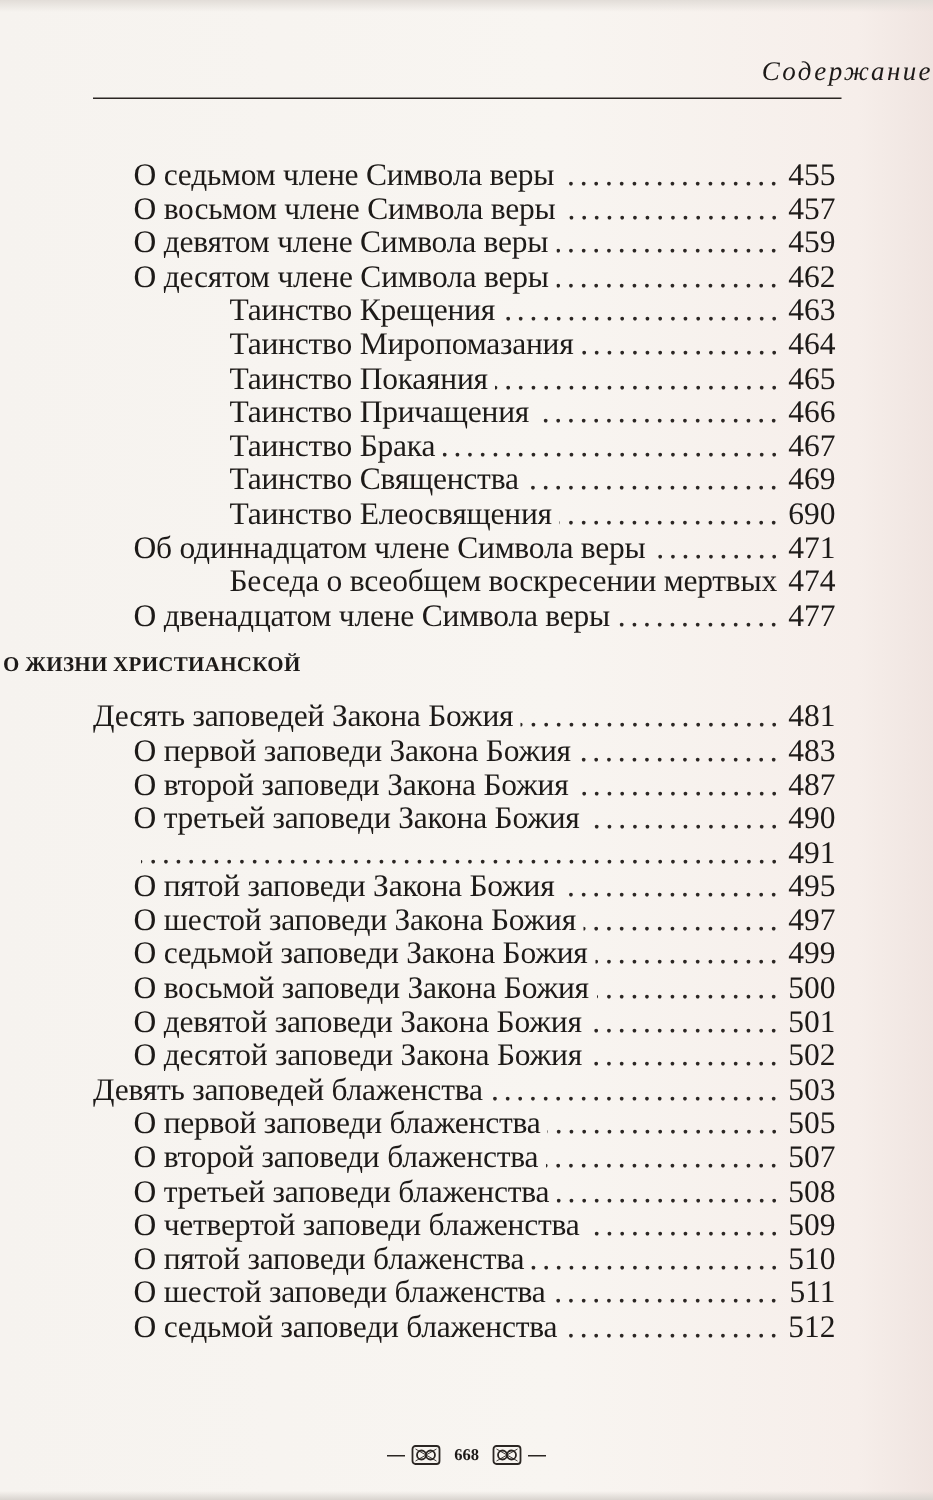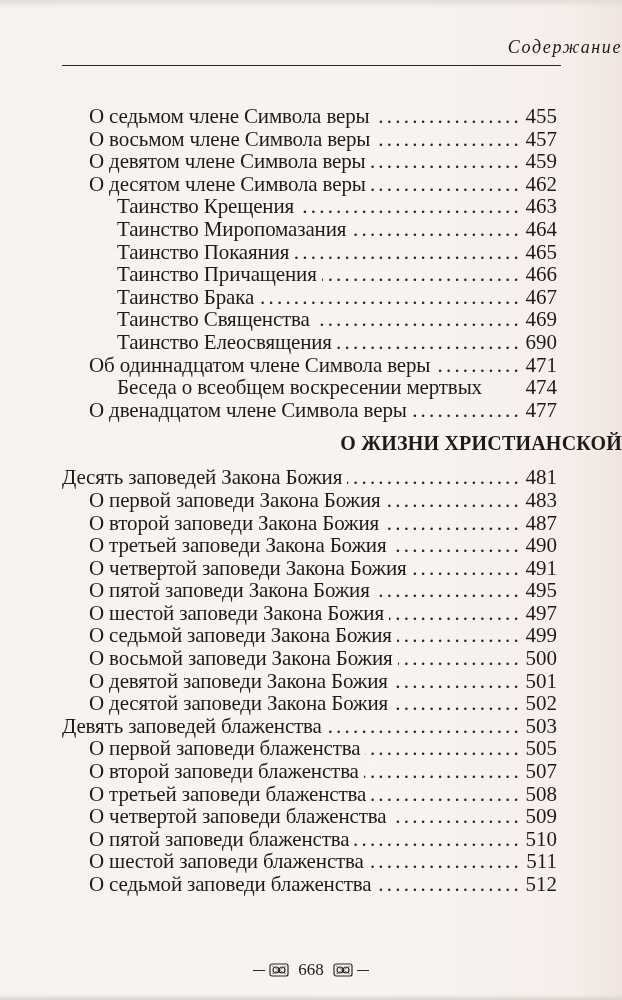--- a/index.html
+++ b/index.html
@@ -61,21 +61,21 @@
       height: 22.6px;
       line-height: 22.6px;
       font-size: 21px;
       display: flex;
       align-items: baseline;
       box-sizing: border-box;
       padding-right: 65px;
     }
     .toc-row.lvl-0 { padding-left: 62px; align-items: flex-end; }
     .toc-row.lvl-1 { padding-left: 89px; }
-    .toc-row.lvl-2 { padding-left: 117px; }
+    .toc-row.lvl-2 { padding-left: 117px; margin-left: 36px; }
     .toc-title {
       white-space: nowrap;
       flex: 0 0 auto;
       letter-spacing: -0.15px;
     }
     .toc-leader {
       flex: 1 1 auto;
       overflow: hidden;
       white-space: nowrap;
       margin: 0 2px 0 5px;
@@ -87,39 +87,40 @@
     .toc-leader.none { margin: 0 2px 0 2px; }
     .toc-page {
       flex: 0 0 auto;
       white-space: nowrap;
       text-align: right;
       min-width: 33px;
     }
     .section-heading {
       position: relative;
       height: 45px;
-      text-align: right;
+      text-align: left;
       font-weight: bold;
-      font-size: 20px;
+      font-size: 14px;
       line-height: 45px;
       letter-spacing: 0.2px;
       padding-left: 2px;
     }
     .folio {
       position: absolute;
       left: 0;
       top: 958px;
       width: 622px;
       text-align: center;
-      font-size: 17px;
+      font-size: 11px;
       line-height: 24px;
       display: flex;
       justify-content: center;
       align-items: center;
       gap: 4px;
+      font-weight: bold;
     }
     .folio .dash {
       display: inline-block;
       width: 12px;
       height: 0;
       border-top: 1.3px solid #2b2623;
     }
     .folio .ornament {
       display: inline-block;
       width: 20px;
@@ -227,21 +228,20 @@
         <span class="toc-title">О второй заповеди Закона Божия</span>
         <span class="toc-leader">................................................................................</span>
         <span class="toc-page">487</span>
       </div>
       <div class="toc-row lvl-1">
         <span class="toc-title">О третьей заповеди Закона Божия</span>
         <span class="toc-leader">................................................................................</span>
         <span class="toc-page">490</span>
       </div>
       <div class="toc-row lvl-1">
-        <span class="toc-title">О четвертой заповеди Закона Божия</span>
         <span class="toc-leader">................................................................................</span>
         <span class="toc-page">491</span>
       </div>
       <div class="toc-row lvl-1">
         <span class="toc-title">О пятой заповеди Закона Божия</span>
         <span class="toc-leader">................................................................................</span>
         <span class="toc-page">495</span>
       </div>
       <div class="toc-row lvl-1">
         <span class="toc-title">О шестой заповеди Закона Божия</span>

